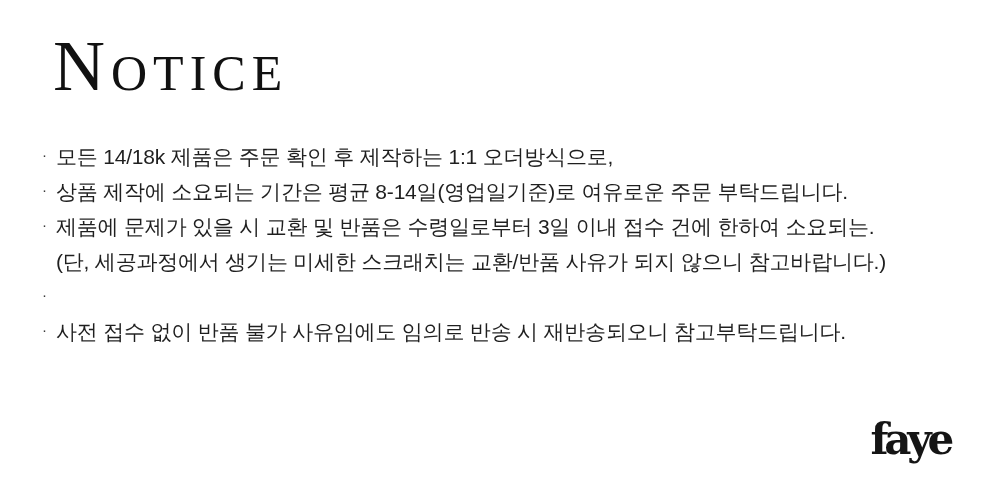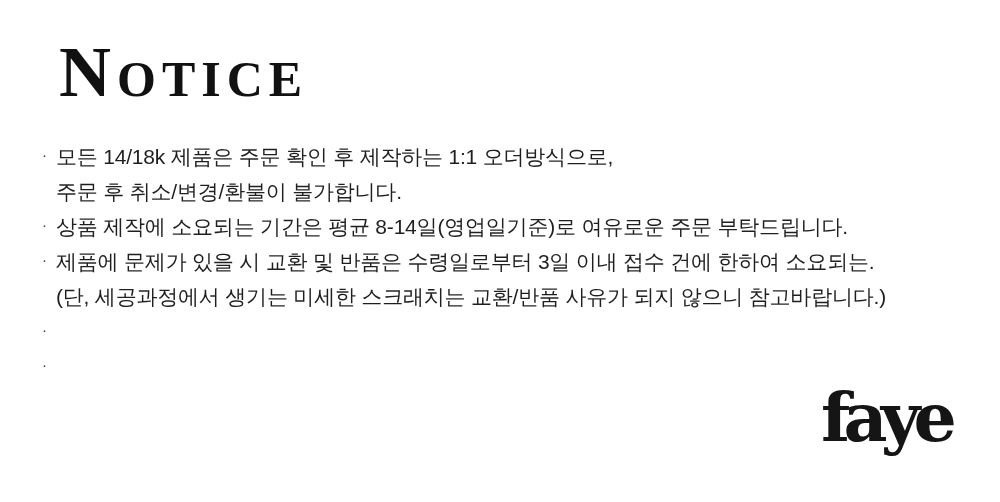--- a/index.html
+++ b/index.html
@@ -11,23 +11,23 @@
     position: relative;
     width: 1000px;
     height: 502px;
     background: var(--bg-color, #ffffff);
     overflow: hidden;
   }
   .title {
     position: absolute;
     left: 47px;
     top: 24px;
-    margin: 12px;
+    margin: 6px;
     font-family: "Liberation Serif", serif;
-    font-weight: 700;
+    font-weight: 400;
     font-variant: small-caps;
     font-size: 72px;
     line-height: 1;
     letter-spacing: 6px;
     color: var(--title-color, #111111);
   }
   .notice-block {
     position: absolute;
     left: 42px;
     top: 139px;
@@ -49,44 +49,40 @@
   }
   .bullet.no-dot { visibility: hidden; }
   .line-text {
     white-space: nowrap;
     letter-spacing: -0.2px;
     text-align: center;
   }
   .logo {
     position: absolute;
     right: 50px;
-    bottom: 44px;
+    bottom: 38px;
     font-family: "DejaVu Serif", serif;
     font-weight: 700;
-    font-size: 68px;
+    font-size: 42px;
     line-height: 1.17;
     letter-spacing: -0.1em;
     color: var(--logo-color, #151515);
   }
 </style>
 </head>
 <body>
 
 <div class="page">
   <h1 class="title">Notice</h1>
   <div class="notice-block">
   <div class="notice-row">
     <span class="bullet">·</span>
     <span class="line-text">모든 14/18k 제품은 주문 확인 후 제작하는 1:1 오더방식으로,</span>
   </div>
 
-  <div class="notice-row">
-    <span class="bullet no-dot">·</span>
-    <span class="line-text">주문 후 취소/변경/환불이 불가합니다.</span>
-  </div>
 
   <div class="notice-row">
     <span class="bullet">·</span>
     <span class="line-text">상품 제작에 소요되는 기간은 평균 8-14일(영업일기준)로 여유로운 주문 부탁드립니다.</span>
   </div>
 
   <div class="notice-row">
     <span class="bullet">·</span>
     <span class="line-text">제품에 문제가 있을 시 교환 및 반품은 수령일로부터 3일 이내 접수 건에 한하여 소요되는.</span>
   </div>
@@ -95,16 +91,17 @@
     <span class="bullet no-dot">·</span>
     <span class="line-text">(단, 세공과정에서 생기는 미세한 스크래치는 교환/반품 사유가 되지 않으니 참고바랍니다.)</span>
   </div>
 
   <div class="notice-row">
     <span class="bullet">·</span>
   </div>
 
   <div class="notice-row">
     <span class="bullet">·</span>
+    <span class="line-text">사전 접수 없이 반품 불가 사유임에도 임의로 반송 시 재반송되오니 참고부탁드립니다.</span>
   </div>
 </div>
   <div class="logo">faye</div>
 </div>
 
 </body></html>

